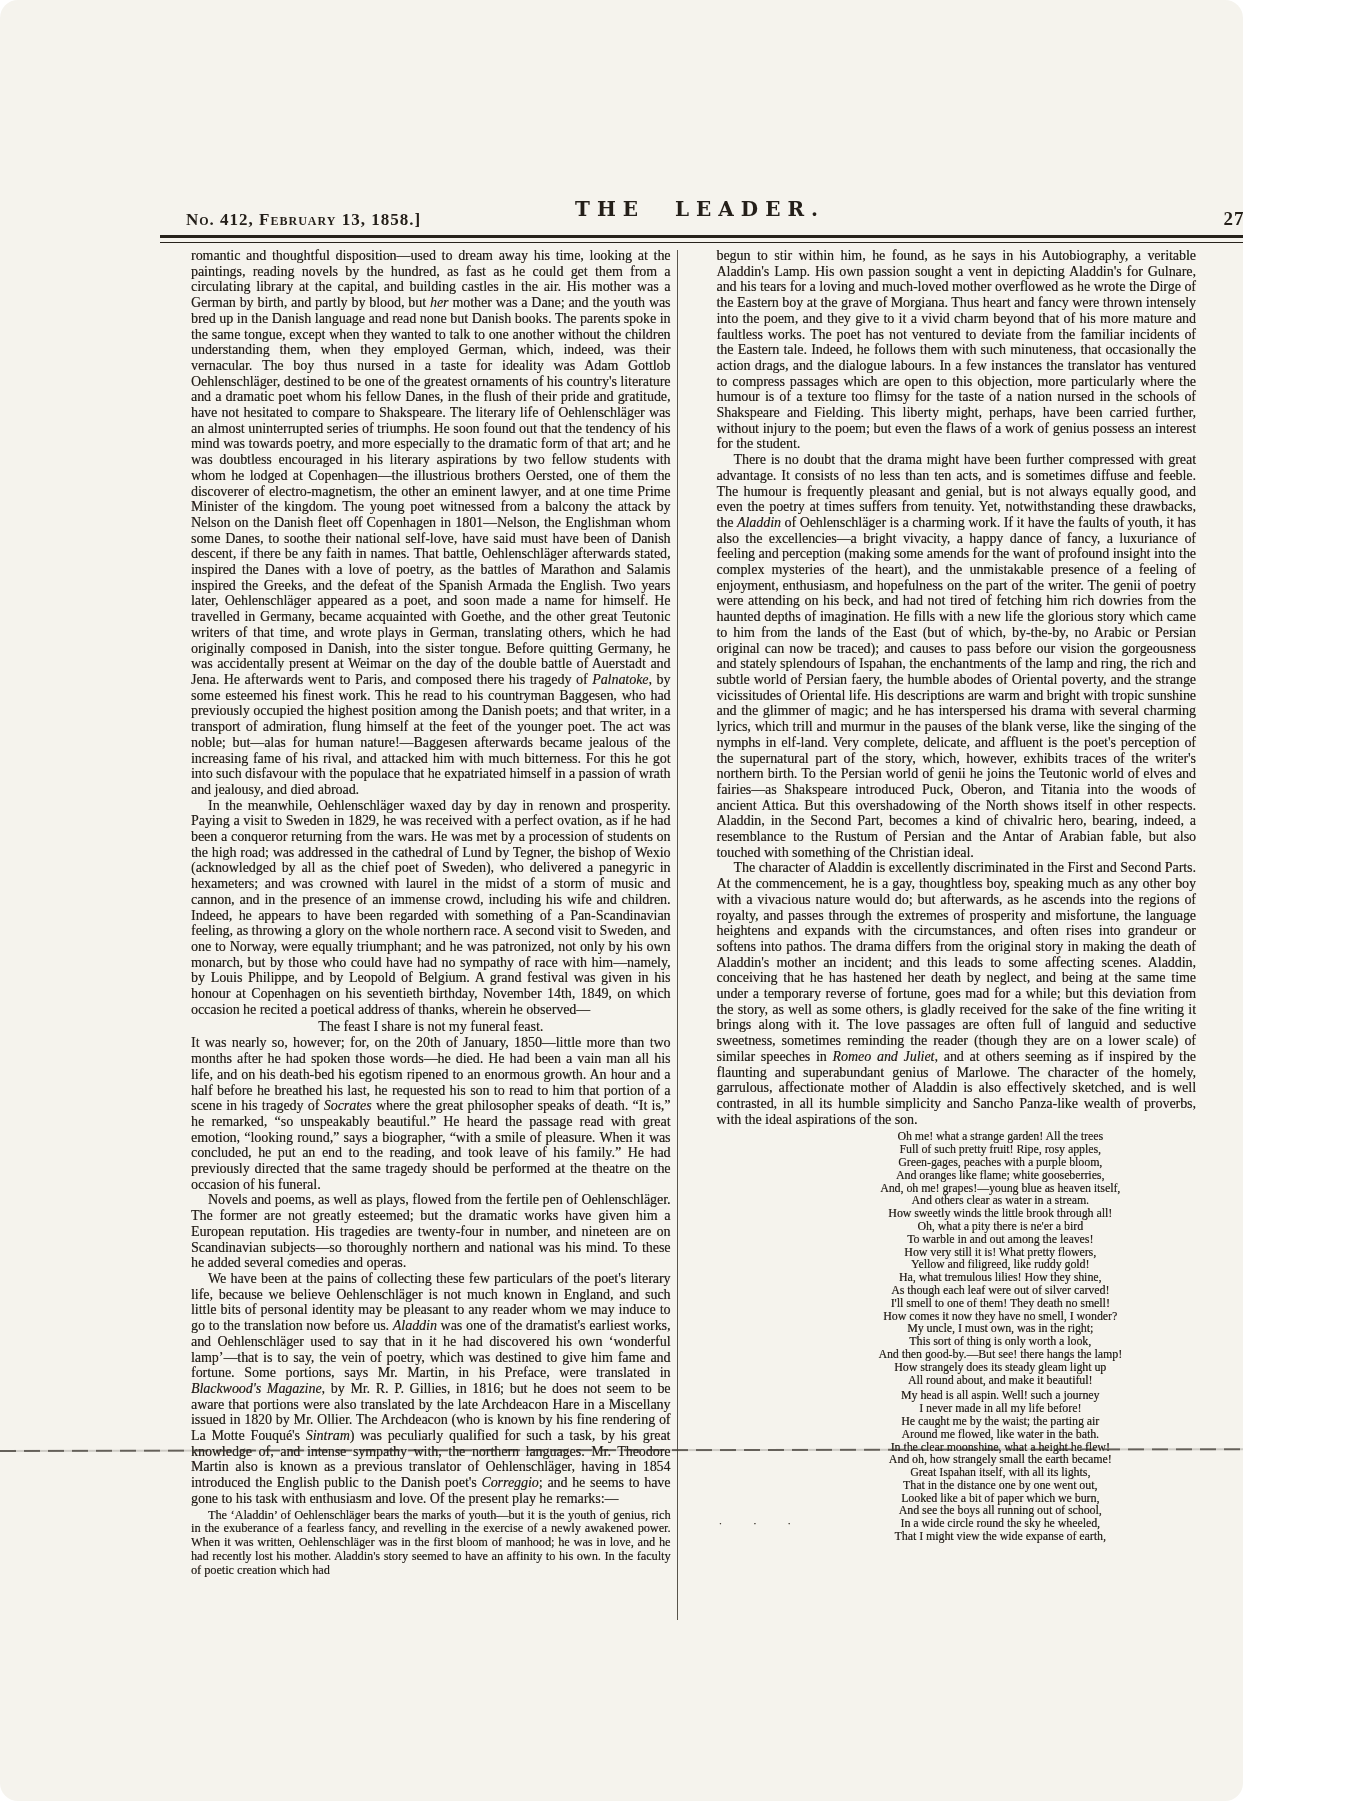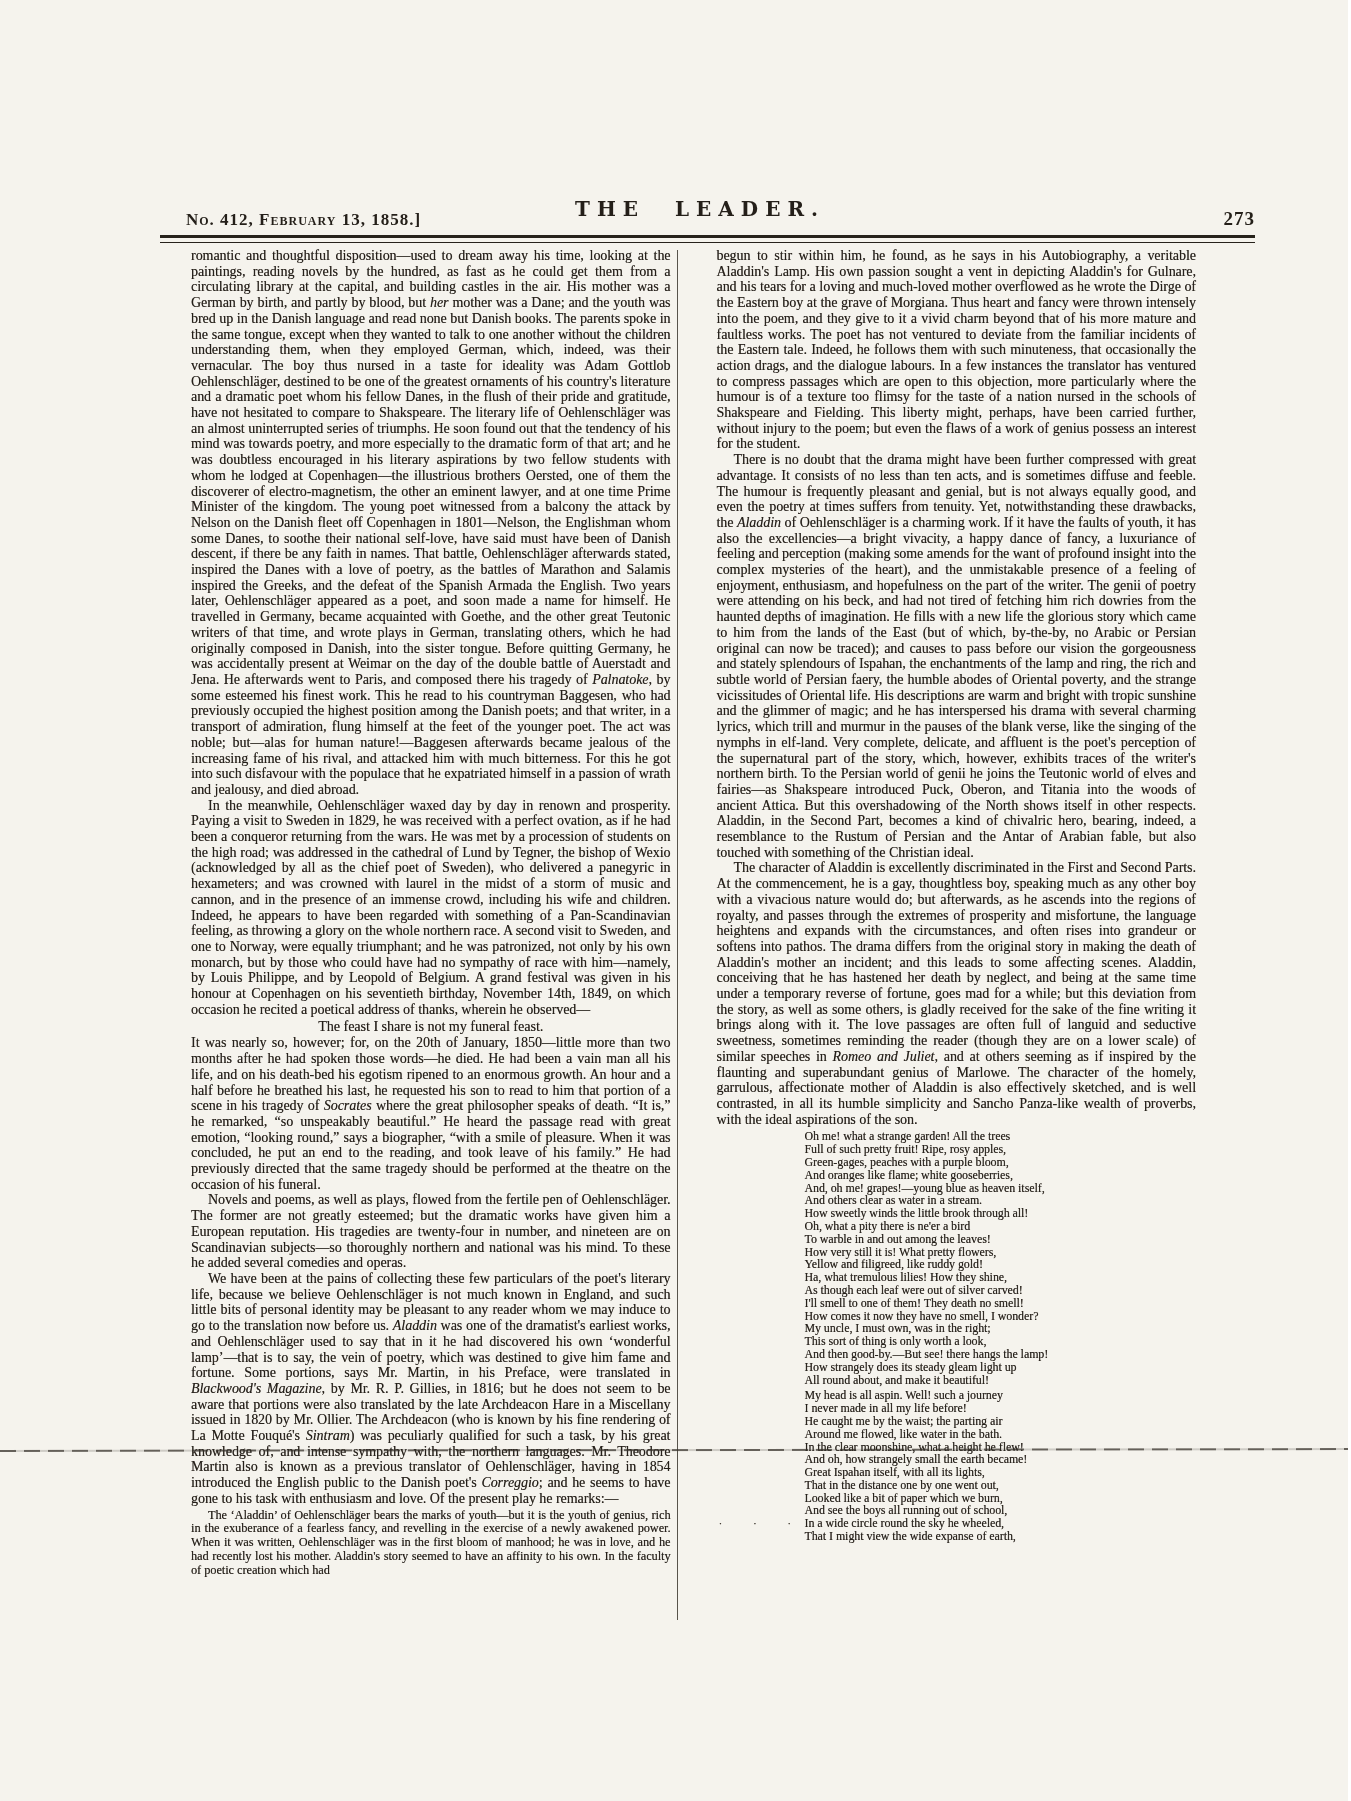--- a/index.html
+++ b/index.html
@@ -1,22 +1,23 @@
 <!DOCTYPE html>
 <html lang="en"><head>
 <meta charset="utf-8">
 <style>
   html,body{margin:0;padding:0;}
   body{width:1351px;height:1801px;overflow:hidden;}
   .page{
-    position:relative;width:1348px;height:1801px;overflow:hidden;
+    position:relative;width:1243px;height:1801px;overflow:hidden;
     background:radial-gradient(ellipse at 52% 42%, #fbfaf6 0%, #f5f3ed 62%, #ecs 100%);
     background-color:#f5f3ed;
     font-family:"Liberation Serif", serif;
     color:#241f19;
+    border-radius:18px;
   }
   .content{position:absolute;left:160px;top:204px;width:1095px;}
   .header{position:relative;height:26px;}
   .issue{
     position:absolute;left:26px;bottom:0;
     font-size:17px;font-weight:700;font-variant:small-caps;letter-spacing:1px;
   }
   .masthead{
     position:absolute;left:50%;transform:translateX(-53%);bottom:9px;
     font-family:"DejaVu Serif", serif;
@@ -28,21 +29,21 @@
   .col{
     width:510px;font-size:13.9px;line-height:15.7px;text-align:justify;
     text-shadow:0.25px 0.25px 0.35px rgba(42,34,26,0.6);
     margin-left:31px;
   }
   .gutter-rule{position:absolute;left:517px;top:2px;width:1px;height:1370px;background:rgba(48,42,34,0.8);}
   p.para{margin:0;}
   p.para.indent{text-indent:17px;}
   p.para.small{font-size:12.2px;line-height:13.8px;text-indent:17px;margin-top:2px;}
   p.center-line{margin:2px 0 1px 0;text-align:center;font-size:14px;line-height:15px;}
-  .poem{margin:3px 0 3px 88px;font-size:11.8px;line-height:12.8px;text-align:left;}
+  .poem{margin:3px 0 3px 88px;font-size:11.8px;line-height:12.8px;text-align:center;}
   .poem-line{position:relative;white-space:nowrap;}
   .poem-line .marker{
     position:absolute;left:-86px;top:0;letter-spacing:14px;font-size:11px;color:rgba(40,34,26,0.9);
   }
   em{font-style:italic;}
   .artifact-line{
     position:absolute;left:0;top:1449px;width:1351px;height:2px;
     background:repeating-linear-gradient(90deg, rgba(52,47,40,0.75) 0px, rgba(52,47,40,0.75) 16px, rgba(52,47,40,0.2) 16px, rgba(52,47,40,0.2) 24px);
     transform:rotate(-0.08deg);
   }

